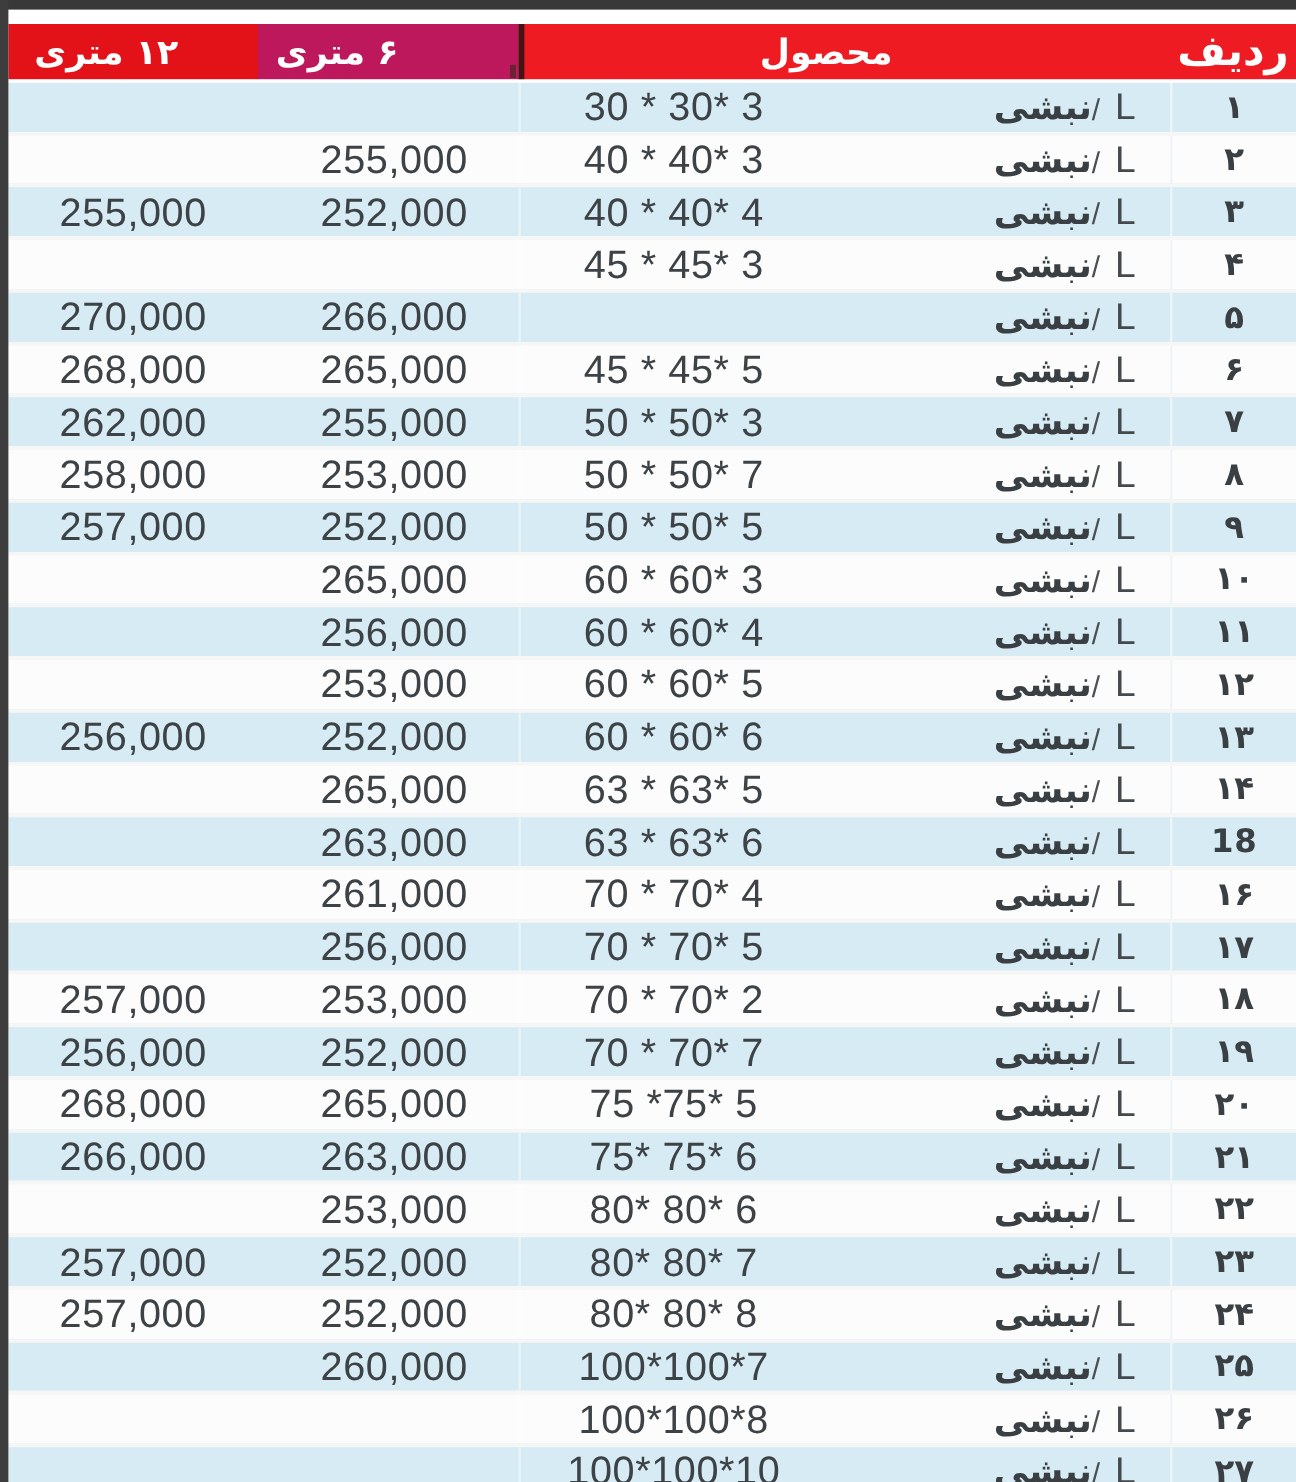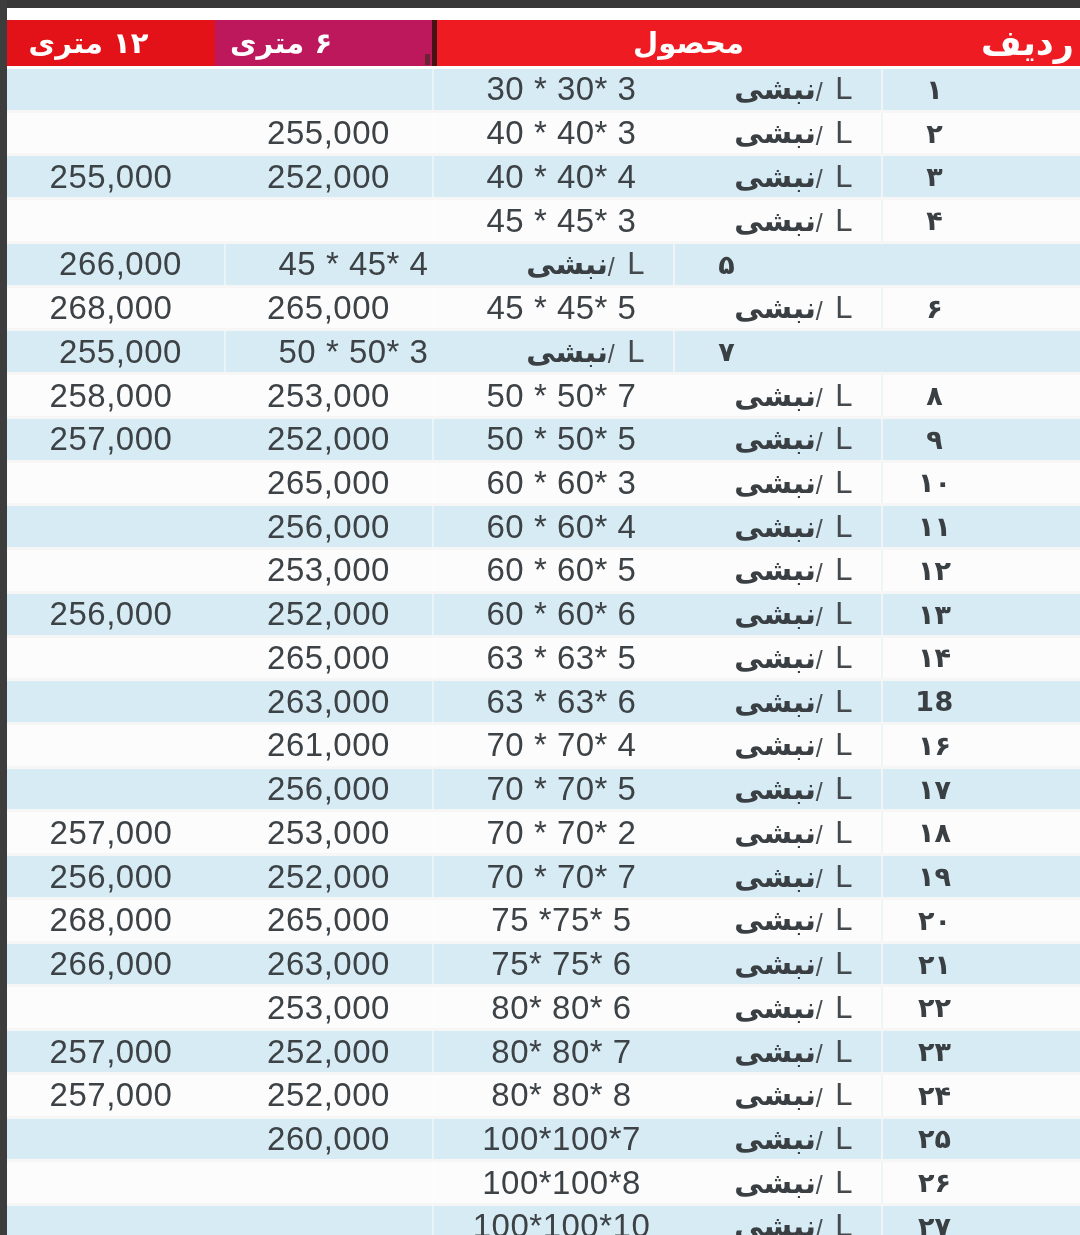--- a/index.html
+++ b/index.html
@@ -22,21 +22,21 @@
   
   .tbody{display:flex;flex-direction:column;flex:1 1 auto;}
   .row{display:flex;flex:1 1 0;align-items:stretch;box-sizing:border-box;}
   .row + .row{border-top:3px solid #f6f6f6;}
   .row.odd{background:#d6ebf3;}
   .row.even{background:#fcfcfc;}
   .cell{display:flex;align-items:center;justify-content:center;box-sizing:border-box;
         font-size:33px;color:#3d4246;letter-spacing:.5px;}
   .c12{width:208px;}
   .c6{width:217px;padding-left:10px;}
-  .cprod{width:449px;justify-content:flex-start;border-left:2px solid rgba(255,255,255,.45);}
+  .cprod{width:543px;justify-content:flex-start;border-left:2px solid rgba(255,255,255,.45);}
   .cno{width:105px;border-left:2px solid #eff4f6;font-size:27px;font-weight:bold;
        font-family:"DejaVu Sans","Liberation Sans",sans-serif;color:#3a3f43;}
   .size{width:255px;text-align:center;}
   .spacer{flex:1 1 auto;}
   .pname{font-family:"DejaVu Sans","Liberation Sans",sans-serif;font-weight:bold;font-size:29px;
          color:#3a3f43;margin-left:8px;}
   .psym{display:flex;align-items:center;margin-right:28px;margin-left:0;}
   .slash{font-size:25px;color:#4a4f53;transform:translateY(3px);}
   .lchar{font-size:31px;color:#44494d;margin-left:12px;}
 </style>
@@ -104,23 +104,23 @@
             <div class="spacer"></div>
             <div class="pname">نبشی</div>
             <div class="psym">
               <span class="slash">/</span>
               <span class="lchar">L</span>
             </div>
           </div>
           <div class="cell cno">۴</div>
         </div>
         <div class="row odd">
+          <div class="cell c12">270,000</div>
           <div class="cell c6">266,000</div>
           <div class="cell cprod">
-            <div class="size">45 * 45* 4</div>
             <div class="spacer"></div>
             <div class="pname">نبشی</div>
             <div class="psym">
               <span class="slash">/</span>
               <span class="lchar">L</span>
             </div>
           </div>
           <div class="cell cno">۵</div>
         </div>
         <div class="row even">
@@ -131,20 +131,21 @@
             <div class="spacer"></div>
             <div class="pname">نبشی</div>
             <div class="psym">
               <span class="slash">/</span>
               <span class="lchar">L</span>
             </div>
           </div>
           <div class="cell cno">۶</div>
         </div>
         <div class="row odd">
+          <div class="cell c12">262,000</div>
           <div class="cell c6">255,000</div>
           <div class="cell cprod">
             <div class="size">50 * 50* 3</div>
             <div class="spacer"></div>
             <div class="pname">نبشی</div>
             <div class="psym">
               <span class="slash">/</span>
               <span class="lchar">L</span>
             </div>
           </div>

